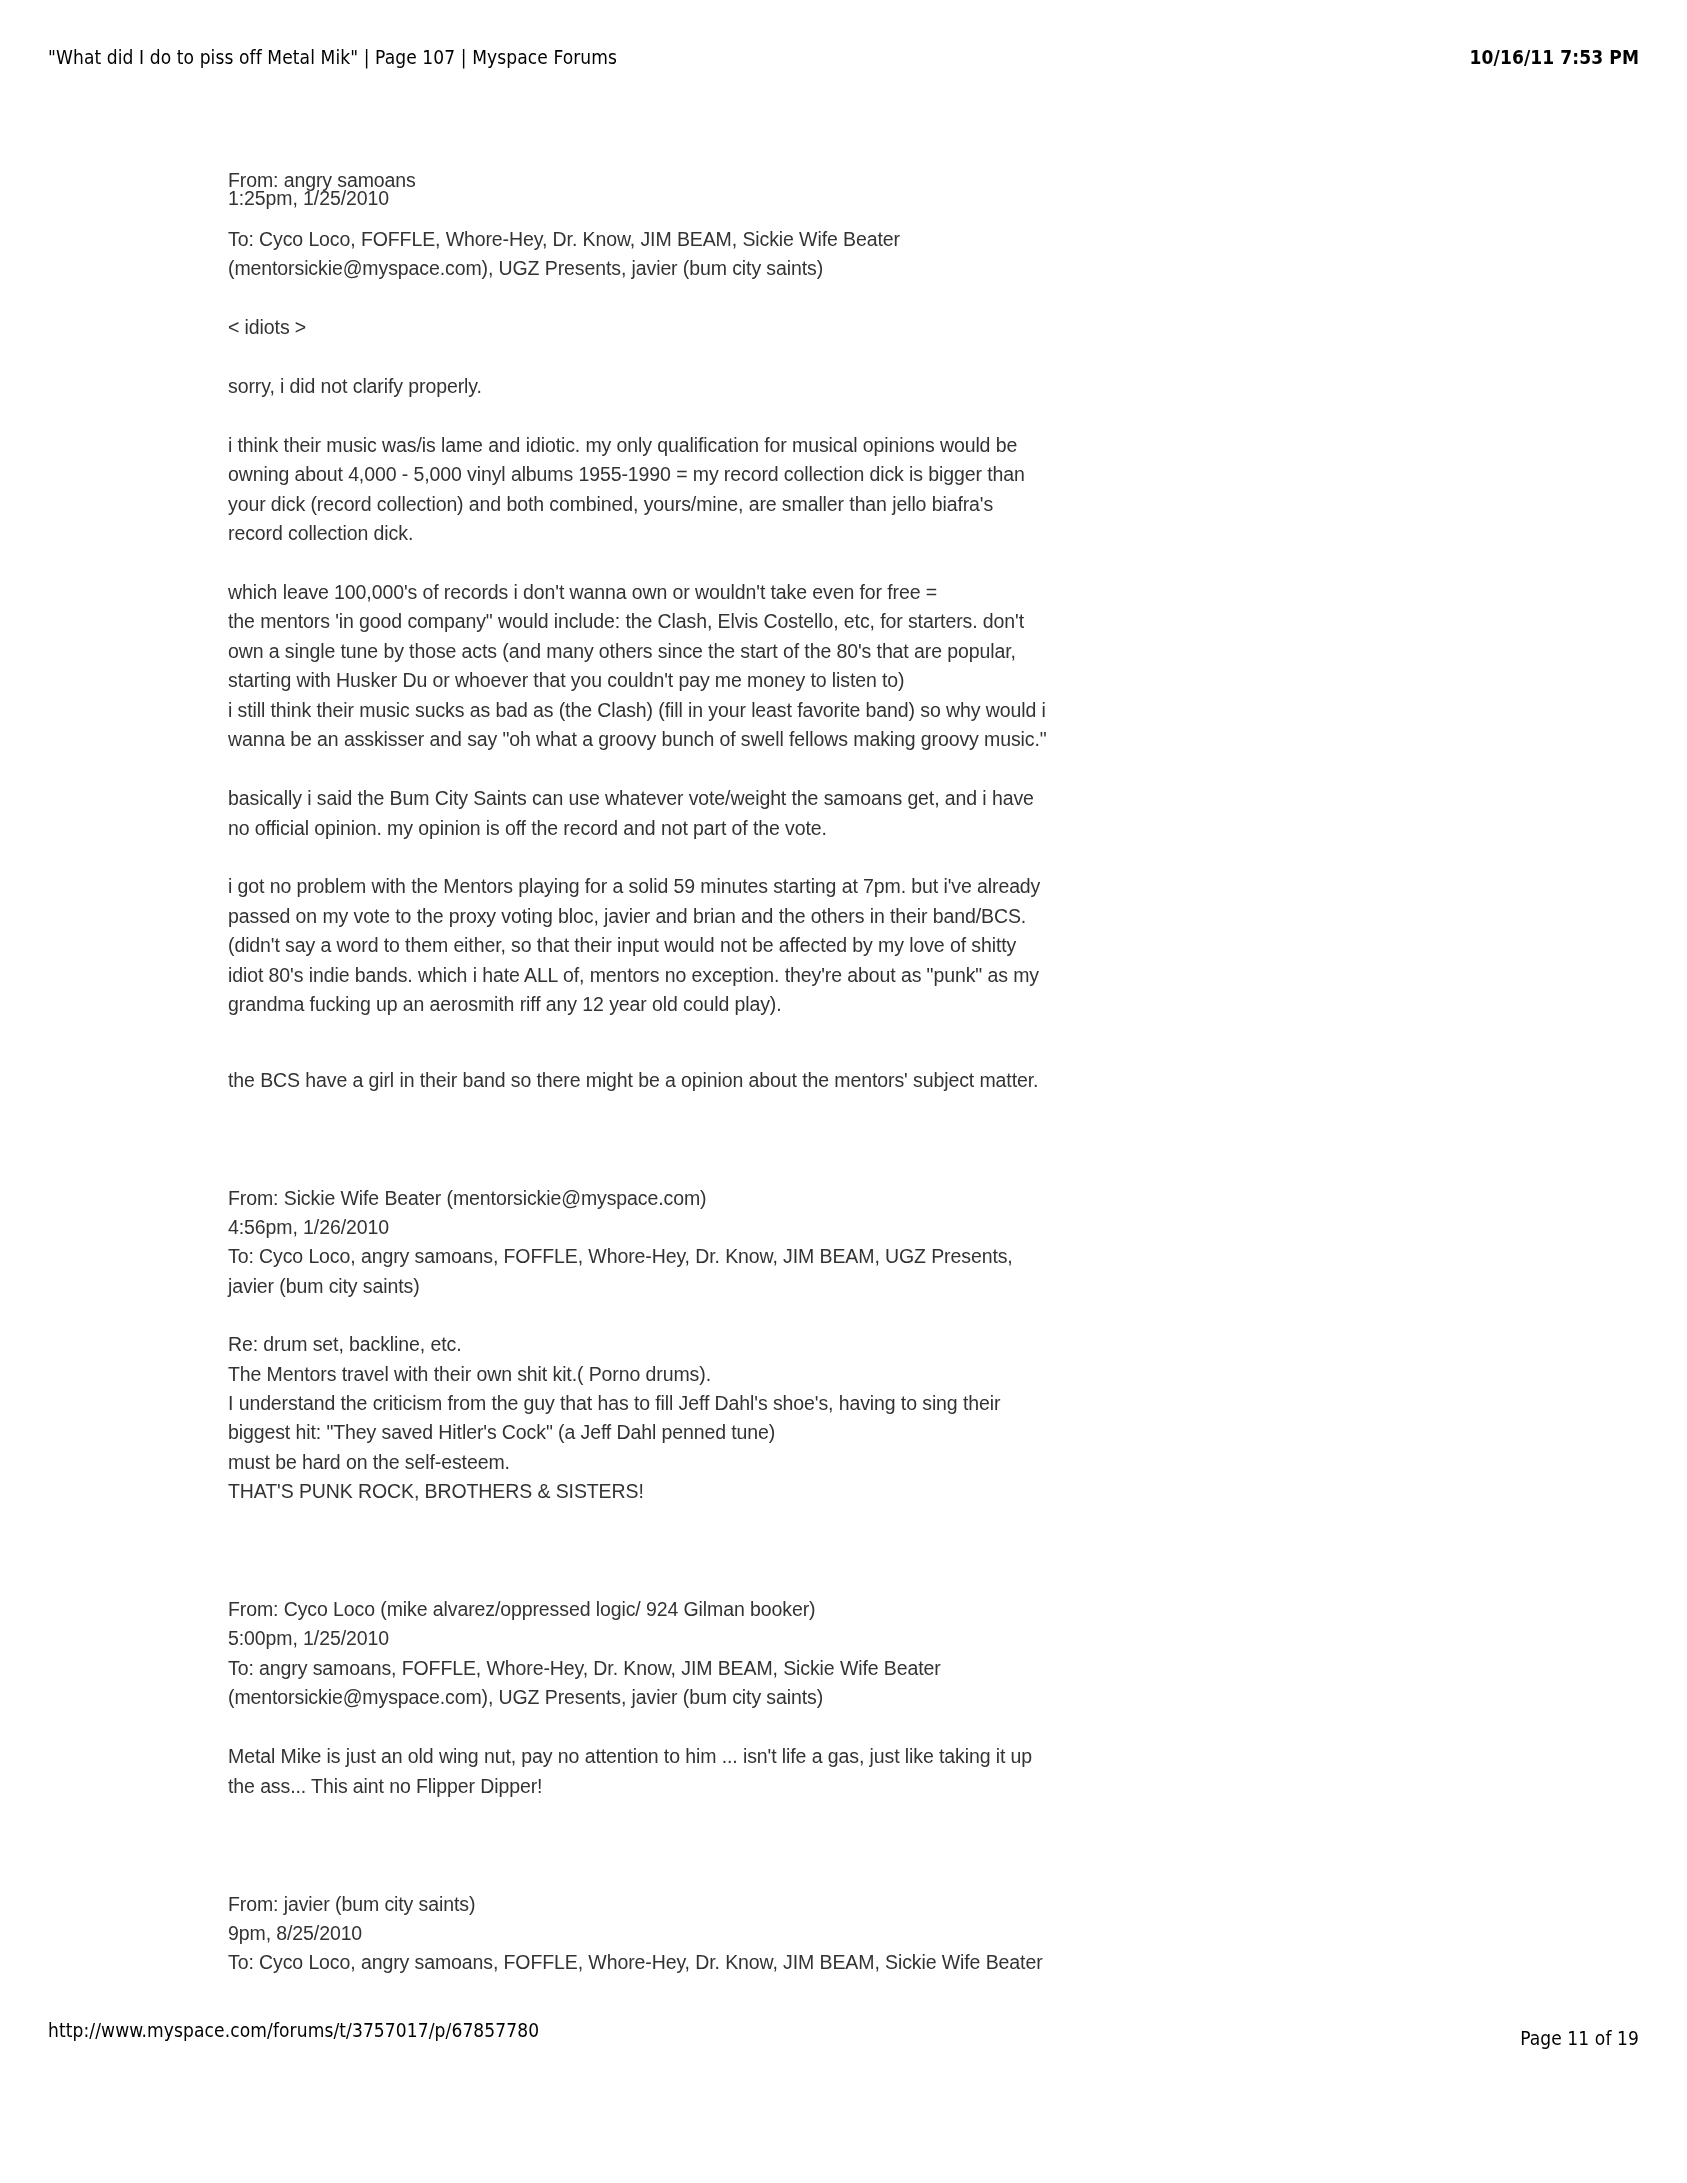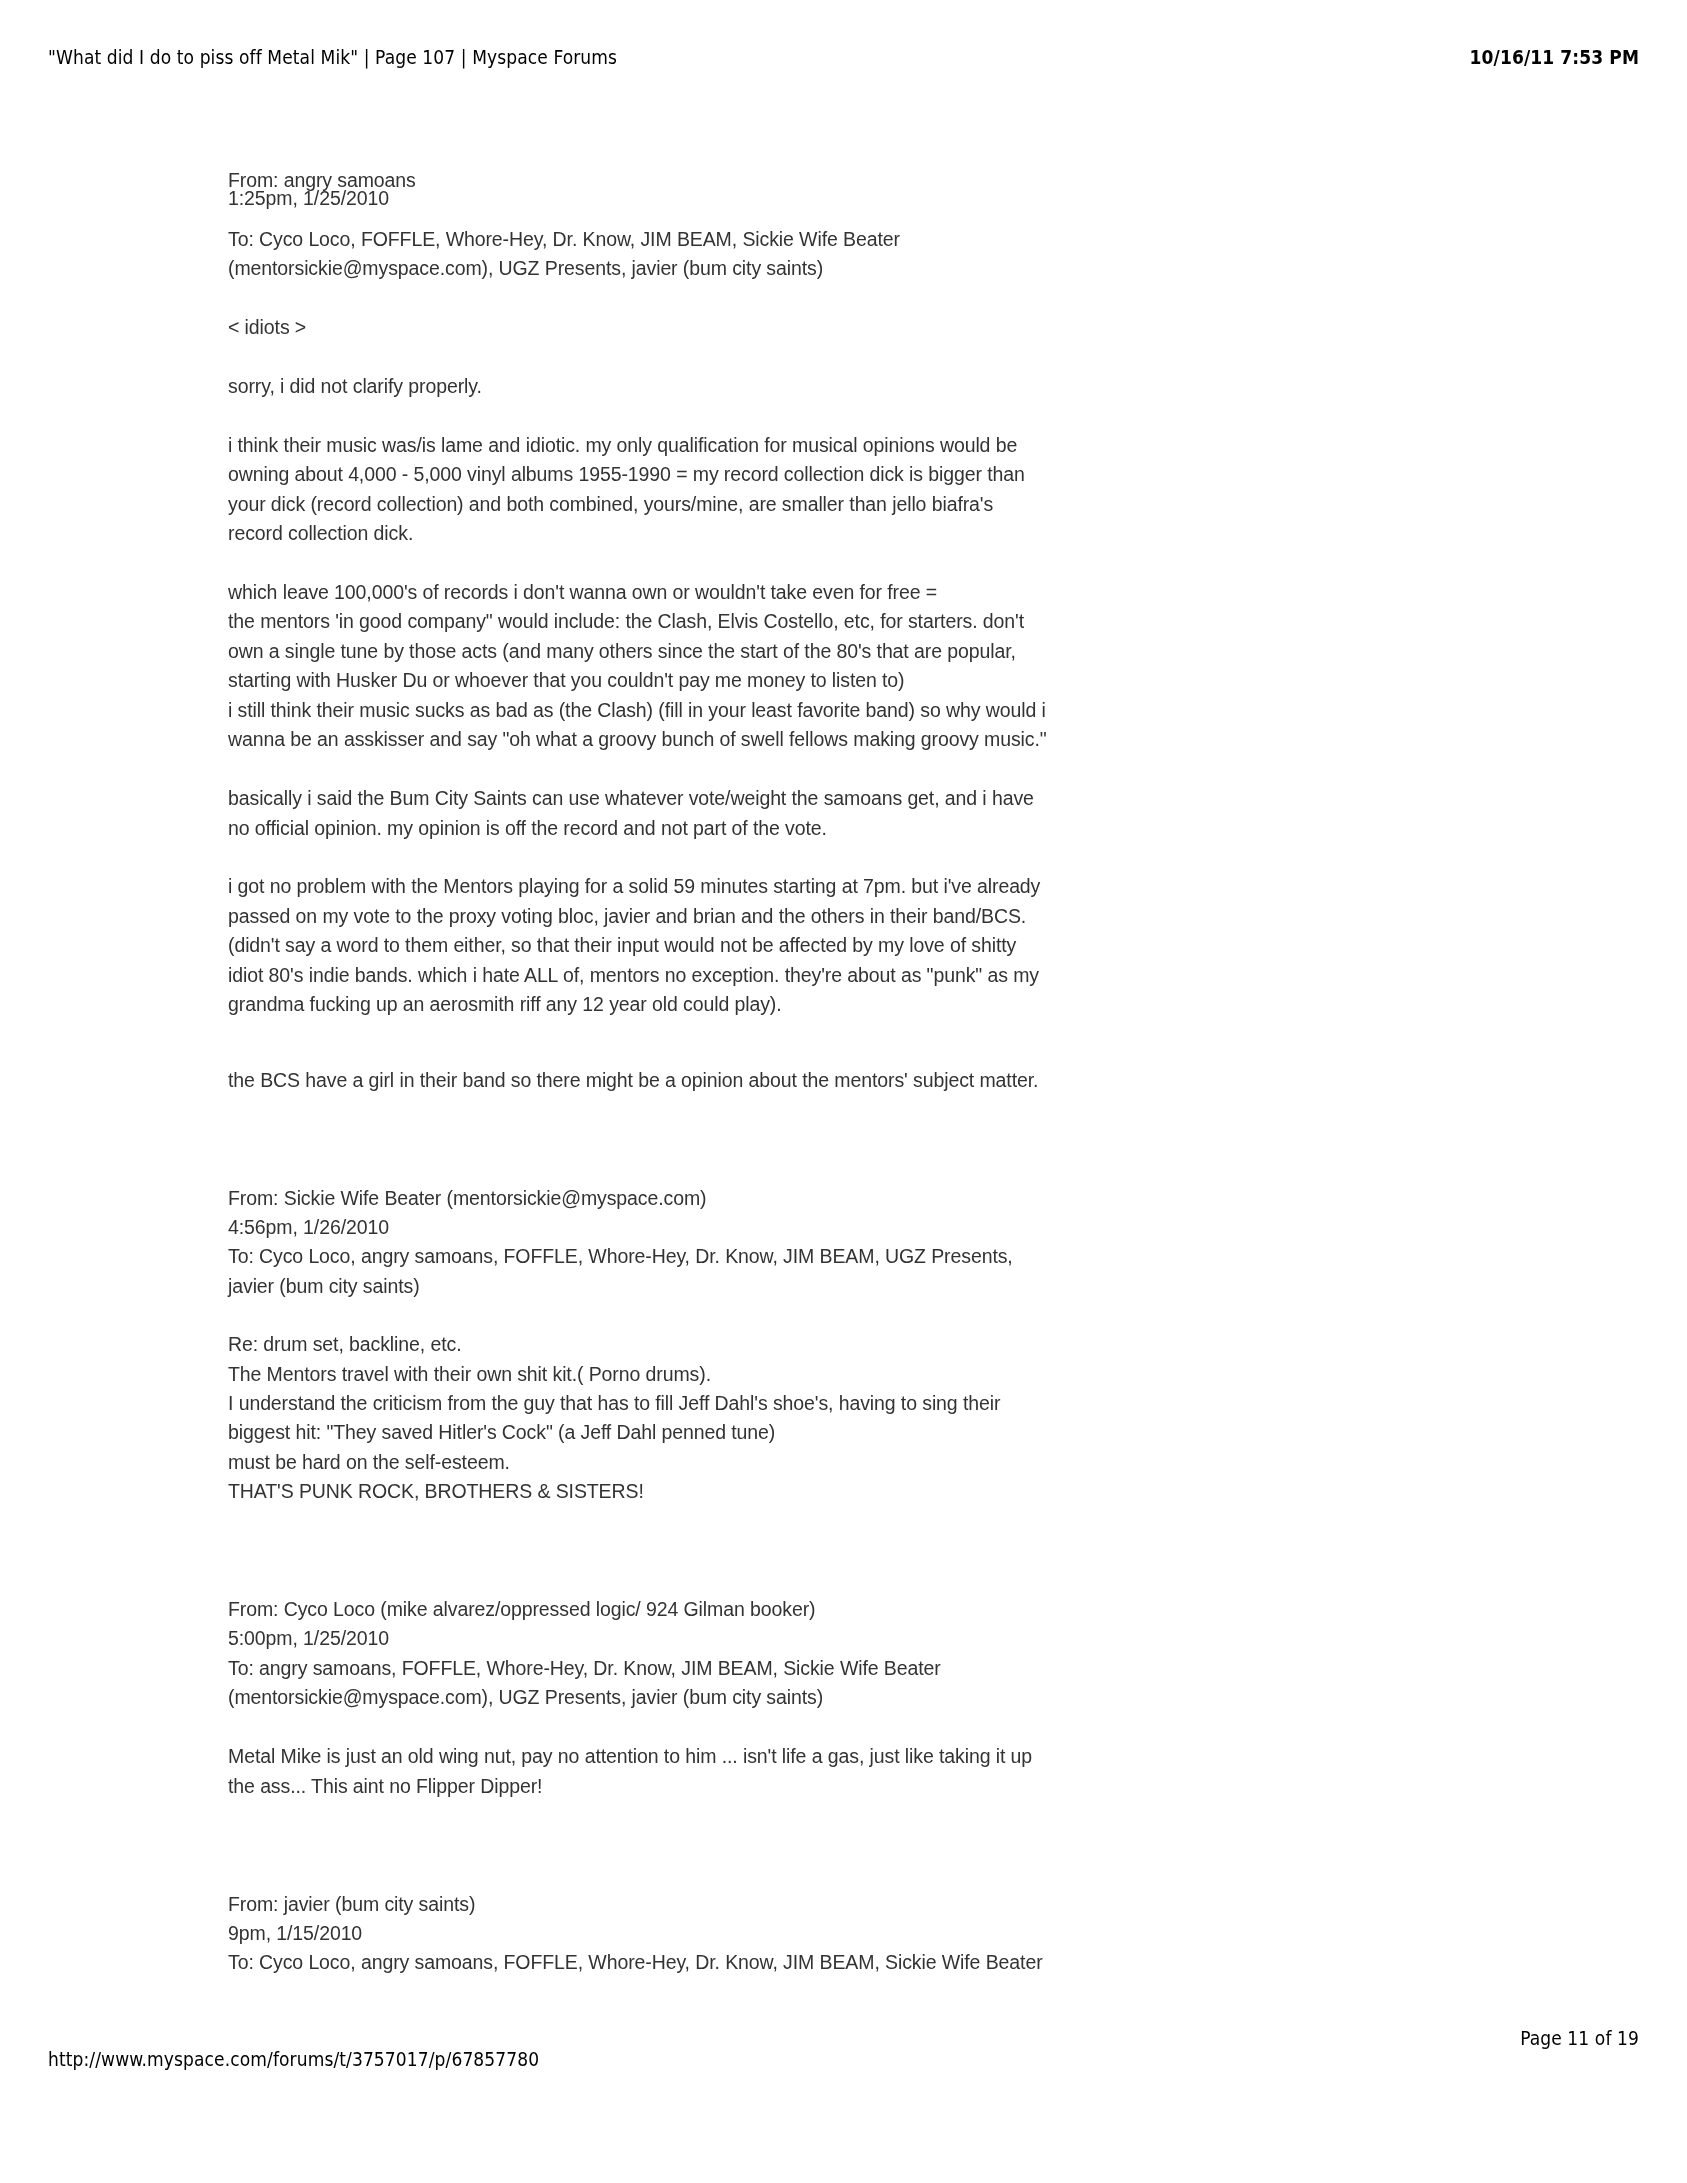--- a/index.html
+++ b/index.html
@@ -8,21 +8,21 @@
     position: absolute;
     font-family: "DejaVu Sans Condensed", "DejaVu Sans", sans-serif;
     font-stretch: condensed;
     font-size: 19px;
     color: #000;
     white-space: nowrap;
     letter-spacing: 0.1px;
   }
   .hdr-title { left: 48px; top: 46px; }
   .hdr-date { right: 48px; top: 46px; font-weight: bold; }
-  .ftr-url { left: 48px; top: 2019px; margin-top: 29px; }
+  .ftr-url { left: 48px; top: 2019px; }
   .ftr-page { right: 48px; top: 2019px; margin-top: 8px; }
 
   .content {
     position: absolute;
     left: 228px;
     top: 0;
     width: 860px;
     font-family: "Liberation Sans", sans-serif;
     font-size: 19.5px;
     color: #333333;
@@ -96,20 +96,20 @@
     <div class="line" style="top:1626px">5:00pm, 1/25/2010</div>
     <div class="line" style="top:1656px">To: angry samoans, FOFFLE, Whore-Hey, Dr. Know, JIM BEAM, Sickie Wife Beater</div>
     <div class="line" style="top:1685px">(mentorsickie@myspace.com), UGZ Presents, javier (bum city saints)</div>
 
     <div class="line" style="top:1744px">Metal Mike is just an old wing nut, pay no attention to him ... isn't life a gas, just like taking it up</div>
     <div class="line" style="top:1774px">the ass... This aint no Flipper Dipper!</div>
   </div>
 
   <div>
     <div class="line" style="top:1892px">From: javier (bum city saints)</div>
-    <div class="line" style="top:1921px">9pm, 1/15/2010</div>
+    <div class="line" style="top:1921px">9pm, 8/25/2010</div>
     <div class="line" style="top:1950px">To: Cyco Loco, angry samoans, FOFFLE, Whore-Hey, Dr. Know, JIM BEAM, Sickie Wife Beater</div>
   </div>
 </div>
 
 <div class="ftr ftr-url">http://www.myspace.com/forums/t/3757017/p/67857780</div>
 <div class="ftr ftr-page">Page 11 of 19</div>
 
 
 </body></html>

